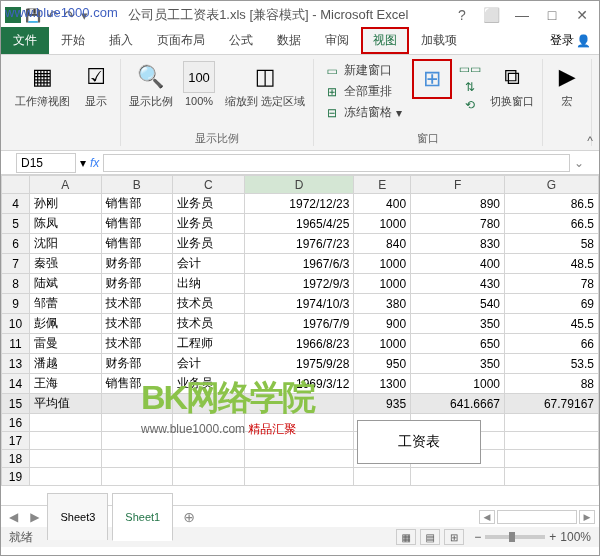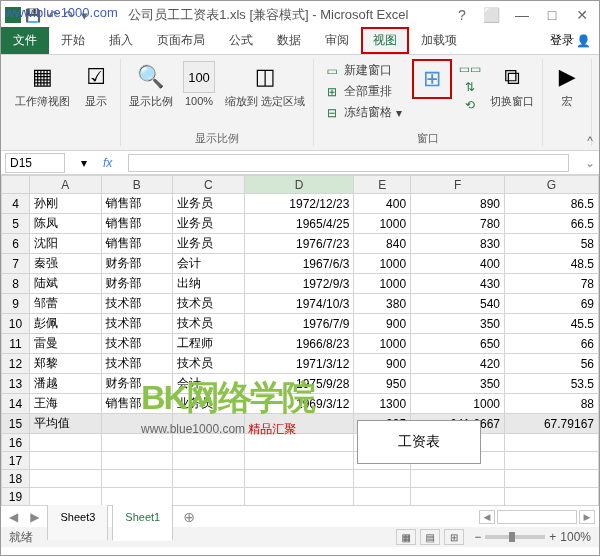--- a/index.html
+++ b/index.html
@@ -24,21 +24,21 @@
 .rgroup:last-child{border-right:none}
 .rgroup .items{display:flex;gap:6px;flex:1;align-items:flex-start}
 .rgroup .label{color:#666;font-size:11px;padding-top:2px}
 .rbtn{display:flex;flex-direction:column;align-items:center;gap:2px;padding:2px;cursor:pointer}
 .rbtn .ico{width:32px;height:32px;display:flex;align-items:center;justify-content:center;font-size:22px}
 .rbtn .txt{font-size:11px;color:#444;text-align:center;line-height:1.2}
 .rbtn.highlighted{border:2px solid #c00}
 .rlist{display:flex;flex-direction:column;gap:2px;padding:2px}
 .rlist .ritem{display:flex;align-items:center;gap:4px;font-size:11px;color:#444;cursor:pointer;padding:1px 2px}
 .rlist .ritem .si{width:16px;height:14px;display:inline-flex;align-items:center;justify-content:center;color:#217346}
-.namebox{height:24px;display:flex;align-items:center;border-bottom:1px solid #d4d4d4;padding:2px 4px;gap:16px}
+.namebox{height:24px;display:flex;align-items:center;border-bottom:1px solid #d4d4d4;padding:2px 15px;gap:4px}
 .namebox .nb{width:60px;border:1px solid #ccc;padding:2px 4px;background:#fff}
 .namebox .fx{color:#3b82f6;font-style:italic}
 .namebox .formula{flex:1;border:1px solid #ccc;padding:2px 4px;background:#fff;height:18px}
 .namebox .expand{color:#888}
 .grid-area{height:330px;overflow:hidden;position:relative}
 table{border-collapse:collapse;width:100%}
 th,td{border:1px solid #d4d4d4;padding:1px 4px;height:18px;font-size:12px;background:#fff}
 th{background:#f0f0f0;font-weight:normal;color:#444;text-align:center}
 th.sel{background:#d4e6d4}
 td{text-align:left}
@@ -282,30 +282,20 @@
           <td class="rowhdr">11</td>
           <td class="">雷曼</td>
           <td class="">技术部</td>
           <td class="">工程师</td>
           <td class="num">1966/8/23</td>
           <td class="num">1000</td>
           <td class="num">650</td>
           <td class="num">66</td>
         </tr>
         <tr class="">
-          <td class="rowhdr">12</td>
-          <td class="">郑黎</td>
-          <td class="">技术部</td>
-          <td class="">技术员</td>
-          <td class="num">1971/3/12</td>
-          <td class="num">900</td>
-          <td class="num">420</td>
-          <td class="num">56</td>
-        </tr>
-        <tr class="">
           <td class="rowhdr">13</td>
           <td class="">潘越</td>
           <td class="">财务部</td>
           <td class="">会计</td>
           <td class="num">1975/9/28</td>
           <td class="num">950</td>
           <td class="num">350</td>
           <td class="num">53.5</td>
         </tr>
         <tr class="">

